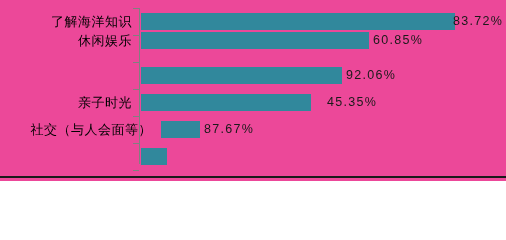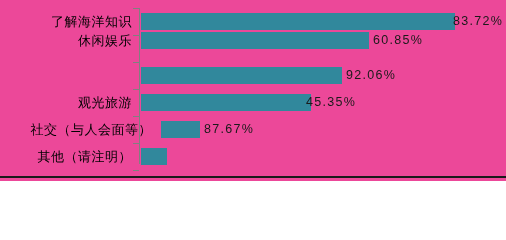--- a/index.html
+++ b/index.html
@@ -115,31 +115,30 @@
         <div class="row" style="top: 27px;">
           <div class="cat-label">休闲娱乐</div>
           <div class="bar" style="width: 228px; background: rgb(49, 136, 156);"></div>
           <div class="value-label" style="left: 373px;">60.85%</div>
         </div>
         <div class="row" style="top: 62px;">
           <div class="bar" style="width: 201px; background: rgb(49, 136, 156);"></div>
           <div class="value-label" style="left: 346px;">92.06%</div>
         </div>
         <div class="row" style="top: 89px;">
-          <div class="cat-label">观光旅游</div>
+          <div class="cat-label">亲子时光</div>
           <div class="bar" style="width: 170px; background: rgb(49, 136, 156);"></div>
-          <div class="value-label" style="left: 306px; text-align: center;">45.35%</div>
+          <div class="value-label" style="left: 327px; text-align: center;">45.35%</div>
         </div>
         <div class="row" style="top: 116px; margin-left: 20px;">
           <div class="cat-label">社交（与人会面等）</div>
           <div class="bar" style="width: 39px; background: rgb(49, 136, 156);"></div>
           <div class="value-label" style="left: 184px;">87.67%</div>
         </div>
         <div class="row" style="top: 143px;">
-          <div class="cat-label">其他（请注明）</div>
           <div class="bar" style="width: 26px; background: rgb(49, 136, 156);"></div>
         </div>
       </div>
   </div>
 
   <div id="bottom-rule"></div>
 
 </div>
 
 </body></html>

